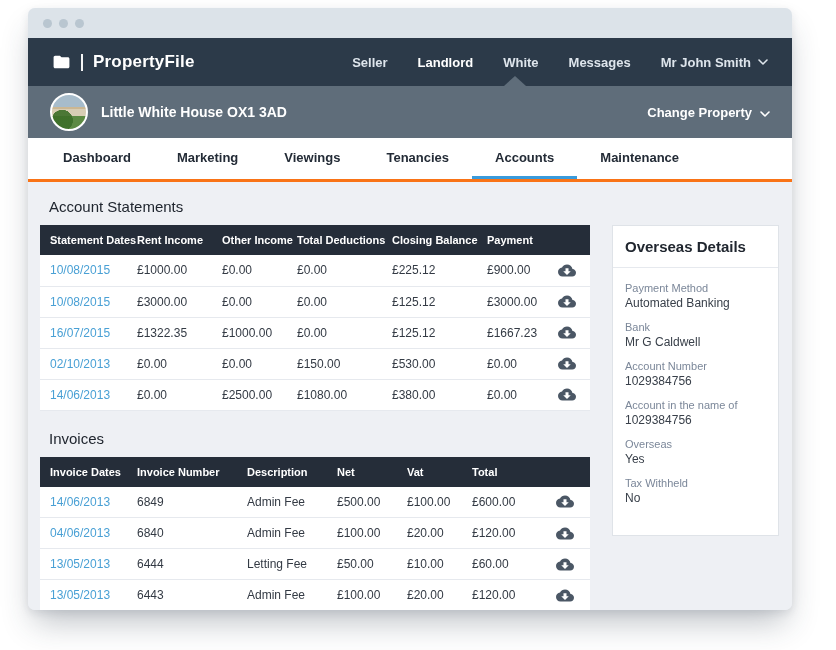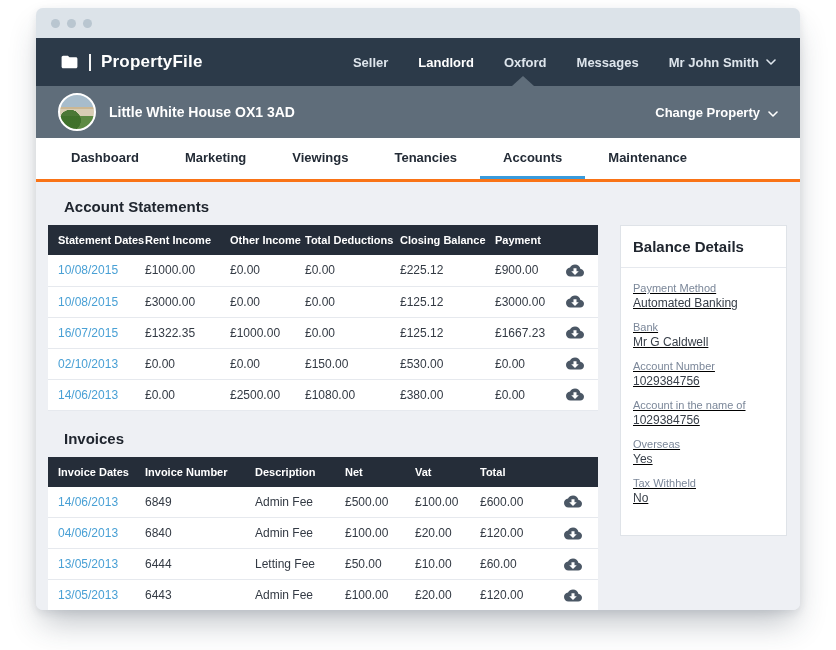--- a/index.html
+++ b/index.html
@@ -4,21 +4,21 @@
 <style>
   * { box-sizing: border-box; margin: 0; padding: 0; }
   html,body { width:836px; height:650px; }
   body {
     background:#ffffff;
     font-family:"Liberation Sans", sans-serif;
     position:relative;
     overflow:hidden;
   }
   .card {
-    position:absolute; left:36px; top:8px; width:764px; height:602px;
+    position:absolute; left:28px; top:8px; width:764px; height:602px;
     border-radius:7px; overflow:hidden; background:var(--content-bg);
     box-shadow:0 18px 32px -6px rgba(40,52,70,.30), 0 3px 8px rgba(40,52,70,.10);
   }
   
   .chrome { height:30px; background:var(--chrome-bg); display:flex; align-items:center; padding-left:15px; gap:7px; }
   .dot { width:9px; height:9px; border-radius:50%; background:#b9c6d0; }
   
   .topbar { height:48px; background:var(--navy); display:flex; align-items:center; padding:0 24px; }
   .brand { display:flex; align-items:center; gap:8px; color:#fff; }
   .brand svg { display:block; }
@@ -40,41 +40,41 @@
   .prop-name { color:#fff; font-size:14px; font-weight:bold; margin-left:13px; }
   .change-prop { margin-left:auto; color:#fff; font-size:13px; font-weight:bold; display:flex; align-items:center; gap:8px; cursor:pointer; }
   
   .tabbar { height:44px; background:#ffffff; display:flex; align-items:stretch; padding-left:12px; border-bottom:3px solid #f97316; }
   .tab { display:flex; align-items:center; padding:0 23px; font-size:13px; font-weight:bold; color:#232b36;
     border-bottom:3px solid transparent; cursor:pointer; }
   .tab.active { border-bottom-color:var(--accent); }
   
   .content { display:flex; padding:14px 13px 0 12px; height:428px; overflow:hidden; background:var(--content-bg); }
   .main { width:552px; flex:none; }
-  h2.section { font-size:15px; font-weight:bold; color:#20262f; margin:2px 0 10px 16px; }
+  h2.section { font-size:15px; font-weight:normal; color:#20262f; margin:2px 0 10px 9px; }
   h2.invoices-title { margin-top:19px; }
   table { border-collapse:collapse; width:550px; background:#fff; table-layout:fixed; }
   thead th { background:var(--thead); color:#fff; font-size:11px; font-weight:bold; text-align:left; height:30px; padding:0;margin-left:35px; }
   th:first-child, td:first-child { padding-left:10px; }
   tbody td { height:31px; font-size:12px; color:#333a44; padding:0; border-bottom:1px solid #e6e9ee; background:#fff; }
   td.link { color:var(--link); cursor:pointer; }
   td.icon-cell { text-align:center; }
   .dl-btn { display:inline-flex; align-items:center; justify-content:center; cursor:pointer; vertical-align:middle; }
   .dl-btn svg { fill:#4b5765; display:block; }
   
   .stm th:nth-child(1){width:97px}.stm th:nth-child(2){width:85px}.stm th:nth-child(3){width:75px}
   .stm th:nth-child(4){width:95px}.stm th:nth-child(5){width:95px}.stm th:nth-child(6){width:57px}
   .stm th:nth-child(7){width:46px}
   .inv th:nth-child(1){width:97px}.inv th:nth-child(2){width:110px}.inv th:nth-child(3){width:90px}
   .inv th:nth-child(4){width:70px}.inv th:nth-child(5){width:65px}.inv th:nth-child(6){width:67px}
   .inv th:nth-child(7){width:51px}
   
   .panel { margin-left:20px; margin-top:29px; width:167px; flex:none; background:#fff; border:1px solid #dfe3e8; align-self:flex-start; }
   .panel-title { font-size:15px; font-weight:bold; color:#20262f; padding:12px 12px 12px; border-bottom:1px solid #e6e9ee; }
-  .panel-body { padding:13px 12px 20px;text-decoration:underline; }
+  .panel-body { padding:13px 12px 20px; }
   .field { margin-bottom:9px; }
   .field-label { font-size:11px; color:#7b8799; line-height:15px; }
   .field-value { font-size:12px; color:#39404a; line-height:15px; }
 </style>
 </head>
 <body>
 
 <div class="card">
 
   <div class="chrome">
@@ -87,21 +87,21 @@
     <div class="brand">
       <svg width="19" height="16" viewBox="0 0 24 20" fill="#ffffff">
         <path d="M10 2H4c-1.1 0-2 .9-2 2v12c0 1.1.9 2 2 2h16c1.1 0 2-.9 2-2V6c0-1.1-.9-2-2-2h-8l-2-2z"></path>
       </svg>
       <span class="brand-divider"></span>
       <span class="brand-text">PropertyFile</span>
     </div>
     <nav class="topnav" id="topnav">
         <span class="nav-item">Seller</span>
         <span class="nav-item active">Landlord</span>
-        <span class="nav-item">Oxford</span>
+        <span class="nav-item">White</span>
         <span class="nav-item">Messages</span>
         <span class="nav-item">Mr John Smith
   <svg class="chev" viewBox="0 0 10 6">
     <polyline points="1,1 5,5 9,1" fill="none" stroke="currentColor" stroke-width="1.6" stroke-linecap="round" stroke-linejoin="round"></polyline>
   </svg>
 </span>
       </nav>
   </div>
 
   <div class="propbar">
@@ -293,21 +293,21 @@
       <path fill-rule="evenodd" d="M19.35 8.04C18.67 4.59 15.64 2 12 2 9.11 2 6.6 3.64 5.35 6.04 2.34 6.36 0 8.91 0 12c0 3.31 2.69 6 6 6h13c2.76 0 5-2.24 5-5 0-2.64-2.05-4.78-4.65-4.96zM17 11l-5 5-5-5h3V7h4v4h3z"></path>
     </svg>
   </span>
 </td>
             </tr>
           </tbody>
         </table>
     </div>
 
     <aside class="panel">
-      <div class="panel-title">Balance Details</div>
+      <div class="panel-title">Overseas Details</div>
       <div class="panel-body" id="pd-body">
           <div class="field">
             <div class="field-label">Payment Method</div>
             <div class="field-value">Automated Banking</div>
           </div>
           <div class="field">
             <div class="field-label">Bank</div>
             <div class="field-value">Mr G Caldwell</div>
           </div>
           <div class="field">

